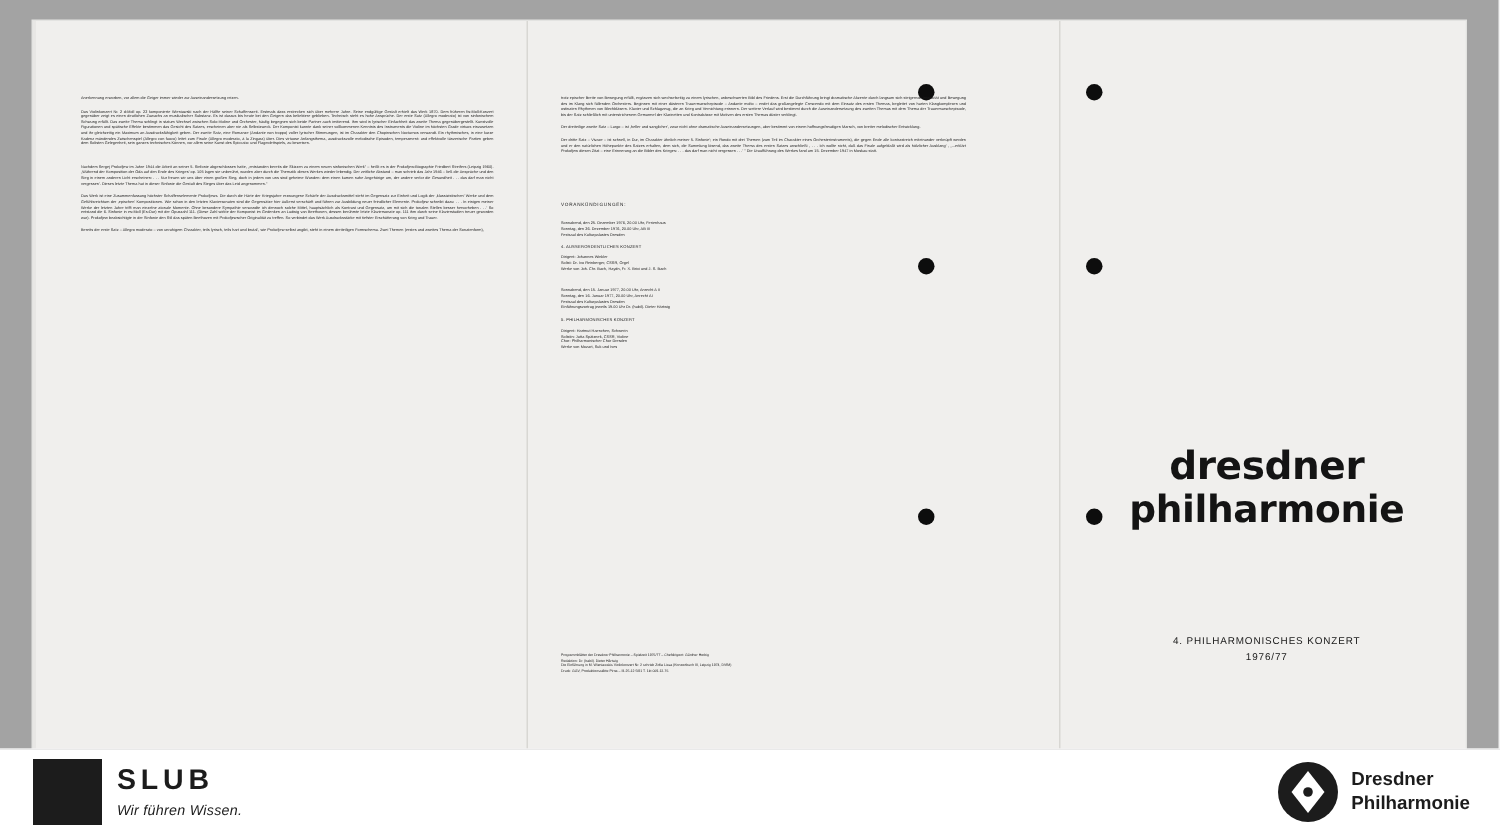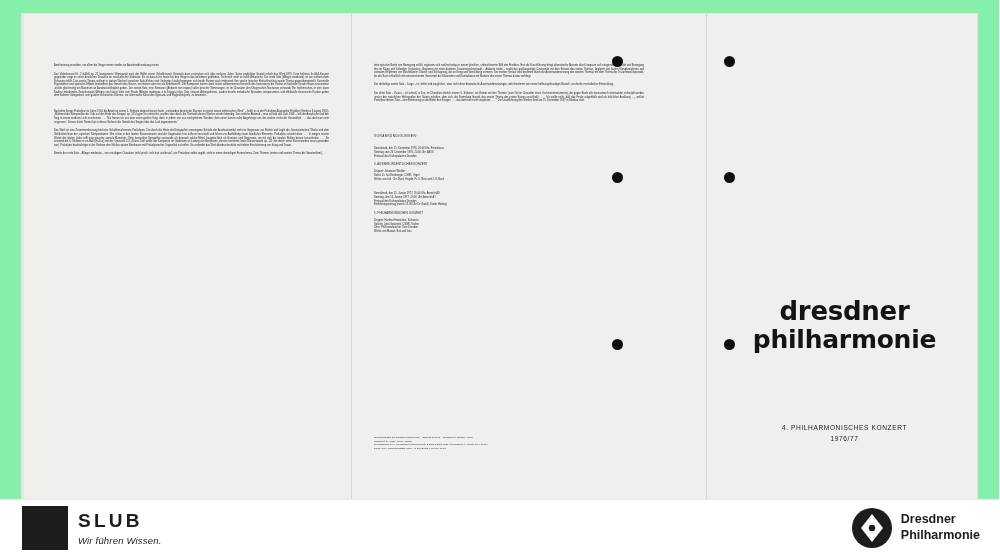--- a/index.html
+++ b/index.html
@@ -12,21 +12,21 @@
     height: 556px;
     overflow: hidden;
     font-family: "Liberation Sans", sans-serif;
   }
 
   
   #viewer {
     position: relative;
     width: 1000px;
     height: 556px;
-    background: #86efac;
+    background: #a3a3a3;
   }
 
   
   #page {
     position: absolute;
     left: 22px;
     top: 14px;
     width: 955px;
     height: 486px;
     background: #efefee;

